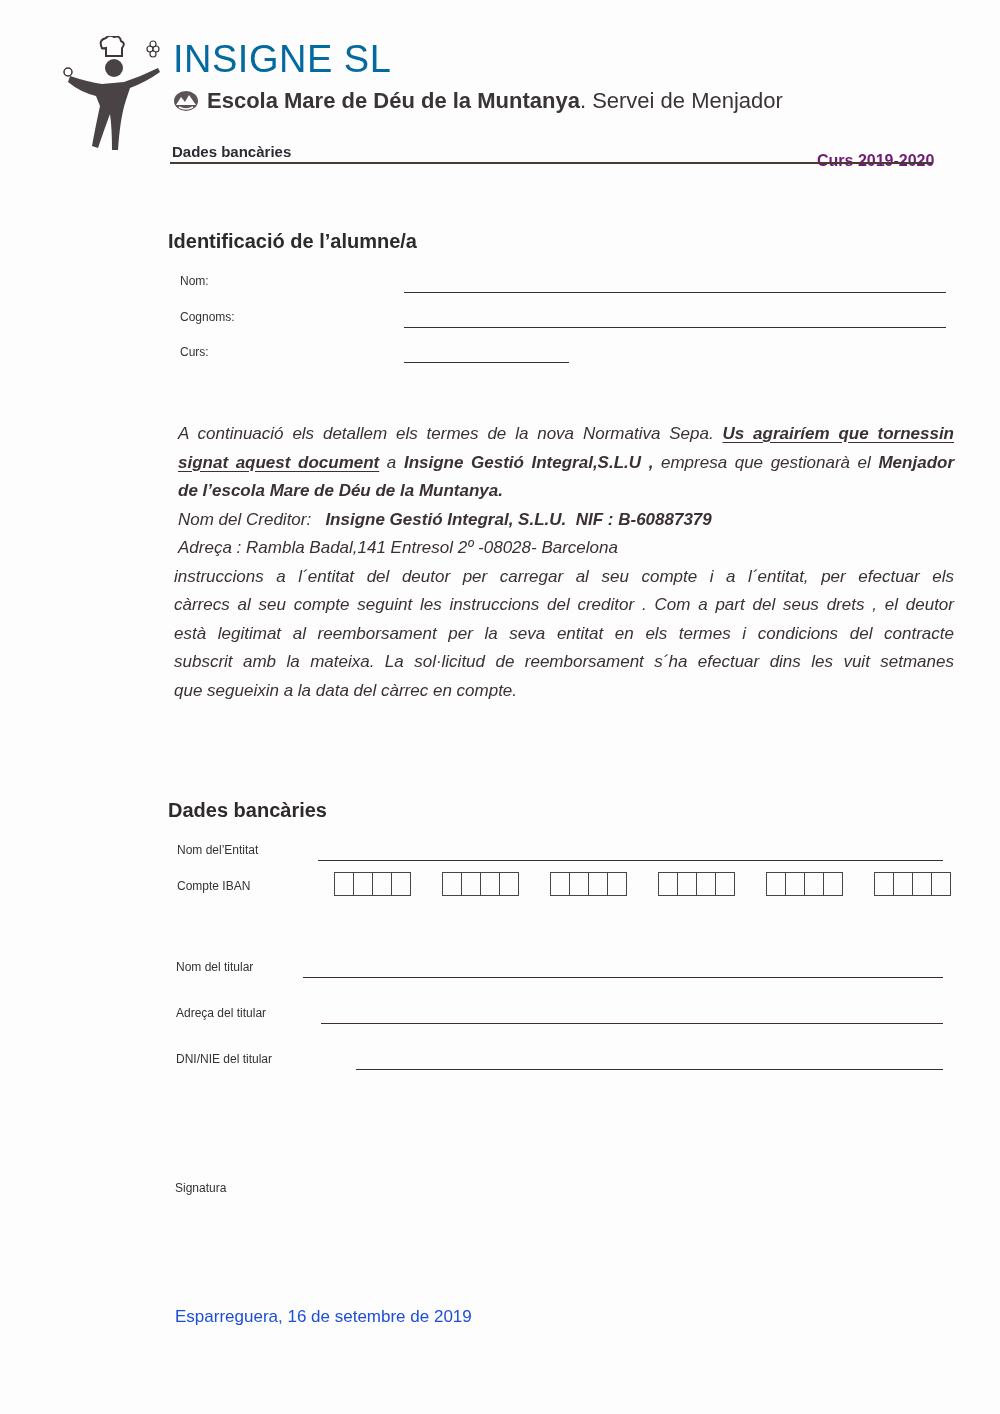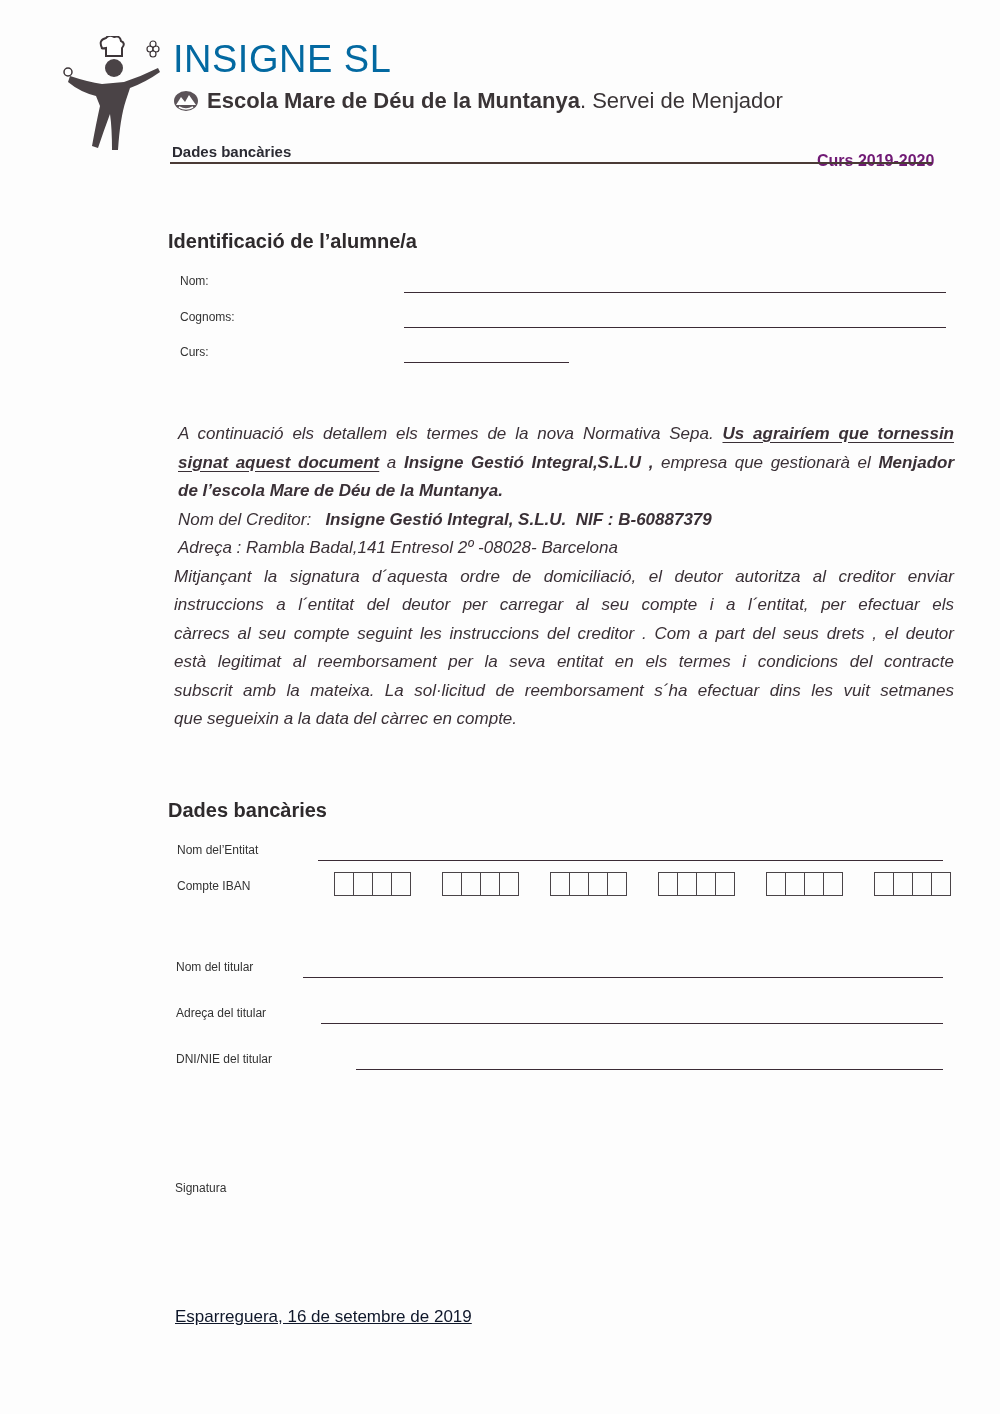--- a/index.html
+++ b/index.html
@@ -20,21 +20,21 @@
   .line { height: 0; border-top: 1.5px solid #3b2b35; }
   .para { left: 174px; top: 420px; width: 780px; font-style: italic; font-size: 17px; line-height: 28.5px; color: #3a3036; }
   .para .line-j { display: block; text-align: justify; text-align-last: justify; white-space: nowrap; }
   .para .line-l { display: block; white-space: nowrap; }
   .para b { font-weight: bold; }
   .para u { text-decoration: underline; text-underline-offset: 3px; }
   .indent { padding-left: 4px; }
   .iban-group { display: flex; border: 1.5px solid #4a4448; height: 22px; }
   .iban-cell { width: 18px; height: 22px; border-right: 1.5px solid #4a4448; }
   .iban-cell:last-child { border-right: none; }
-  .footer-text { font-size: 17px; color: #0f172a; text-decoration: underline; }
+  .footer-text { font-size: 17px; color: #1d4ed8; }
 </style>
 </head>
 <body>
 
 <svg class="abs logo-figure" viewBox="0 0 110 118">
 
   <path d="M46 12 q-4 -8 4 -10 q3 -4 8 -1 q6 -2 7 4 q5 2 1 7 l0 8 l-16 0 l0 -8 q-5 1 -4 0z" fill="#fff" stroke="#3d3538" stroke-width="2"></path>
 
   <circle cx="58" cy="32" r="9" fill="#4a4346"></circle>
 
@@ -75,21 +75,20 @@
 
 <div class="abs field-label" style="left:180px; top:345px;">Curs:</div>
 <div class="abs line" style="left:404px; top:362px; width:165px;"></div>
 
 <div class="abs para">
   <span class="line-j indent"><span>A continuació els detallem els termes de la nova Normativa Sepa. </span><b><u>Us agrairíem que tornessin</u></b></span>
   <span class="line-j indent"><b><u>signat  aquest document</u></b><span> a </span><b>Insigne Gestió Integral,S.L.U ,</b><span> empresa que gestionarà el </span><b>Menjador</b></span>
   <span class="line-l indent"><b>de l’escola Mare de Déu de la Muntanya.</b></span>
   <span class="line-l indent"><span style="white-space:pre">Nom del Creditor:   </span><b style="white-space:pre">Insigne Gestió Integral, S.L.U.  NIF : B-60887379</b></span>
   <span class="line-l indent">Adreça : Rambla Badal,141 Entresol 2º -08028- Barcelona</span>
-  <span class="line-j">Mitjançant  la signatura d´aquesta ordre de domiciliació, el deutor autoritza al creditor enviar</span>
   <span class="line-j">instruccions a l´entitat del deutor per carregar al seu compte i a l´entitat, per efectuar els</span>
   <span class="line-j">càrrecs al seu compte seguint les instruccions del creditor . Com a part del seus drets , el deutor</span>
   <span class="line-j">està legitimat al reemborsament per la seva entitat en els termes i condicions del contracte</span>
   <span class="line-j">subscrit amb la mateixa. La sol·licitud de reemborsament s´ha efectuar dins les vuit setmanes</span>
   <span class="line-l">que segueixin a la data del càrrec en compte.</span>
 </div>
 
 <div class="abs section-title" style="left:168px; top:799px;">Dades bancàries</div>
 
 <div class="abs field-label" style="left:177px; top:843px;">Nom del’Entitat</div>

